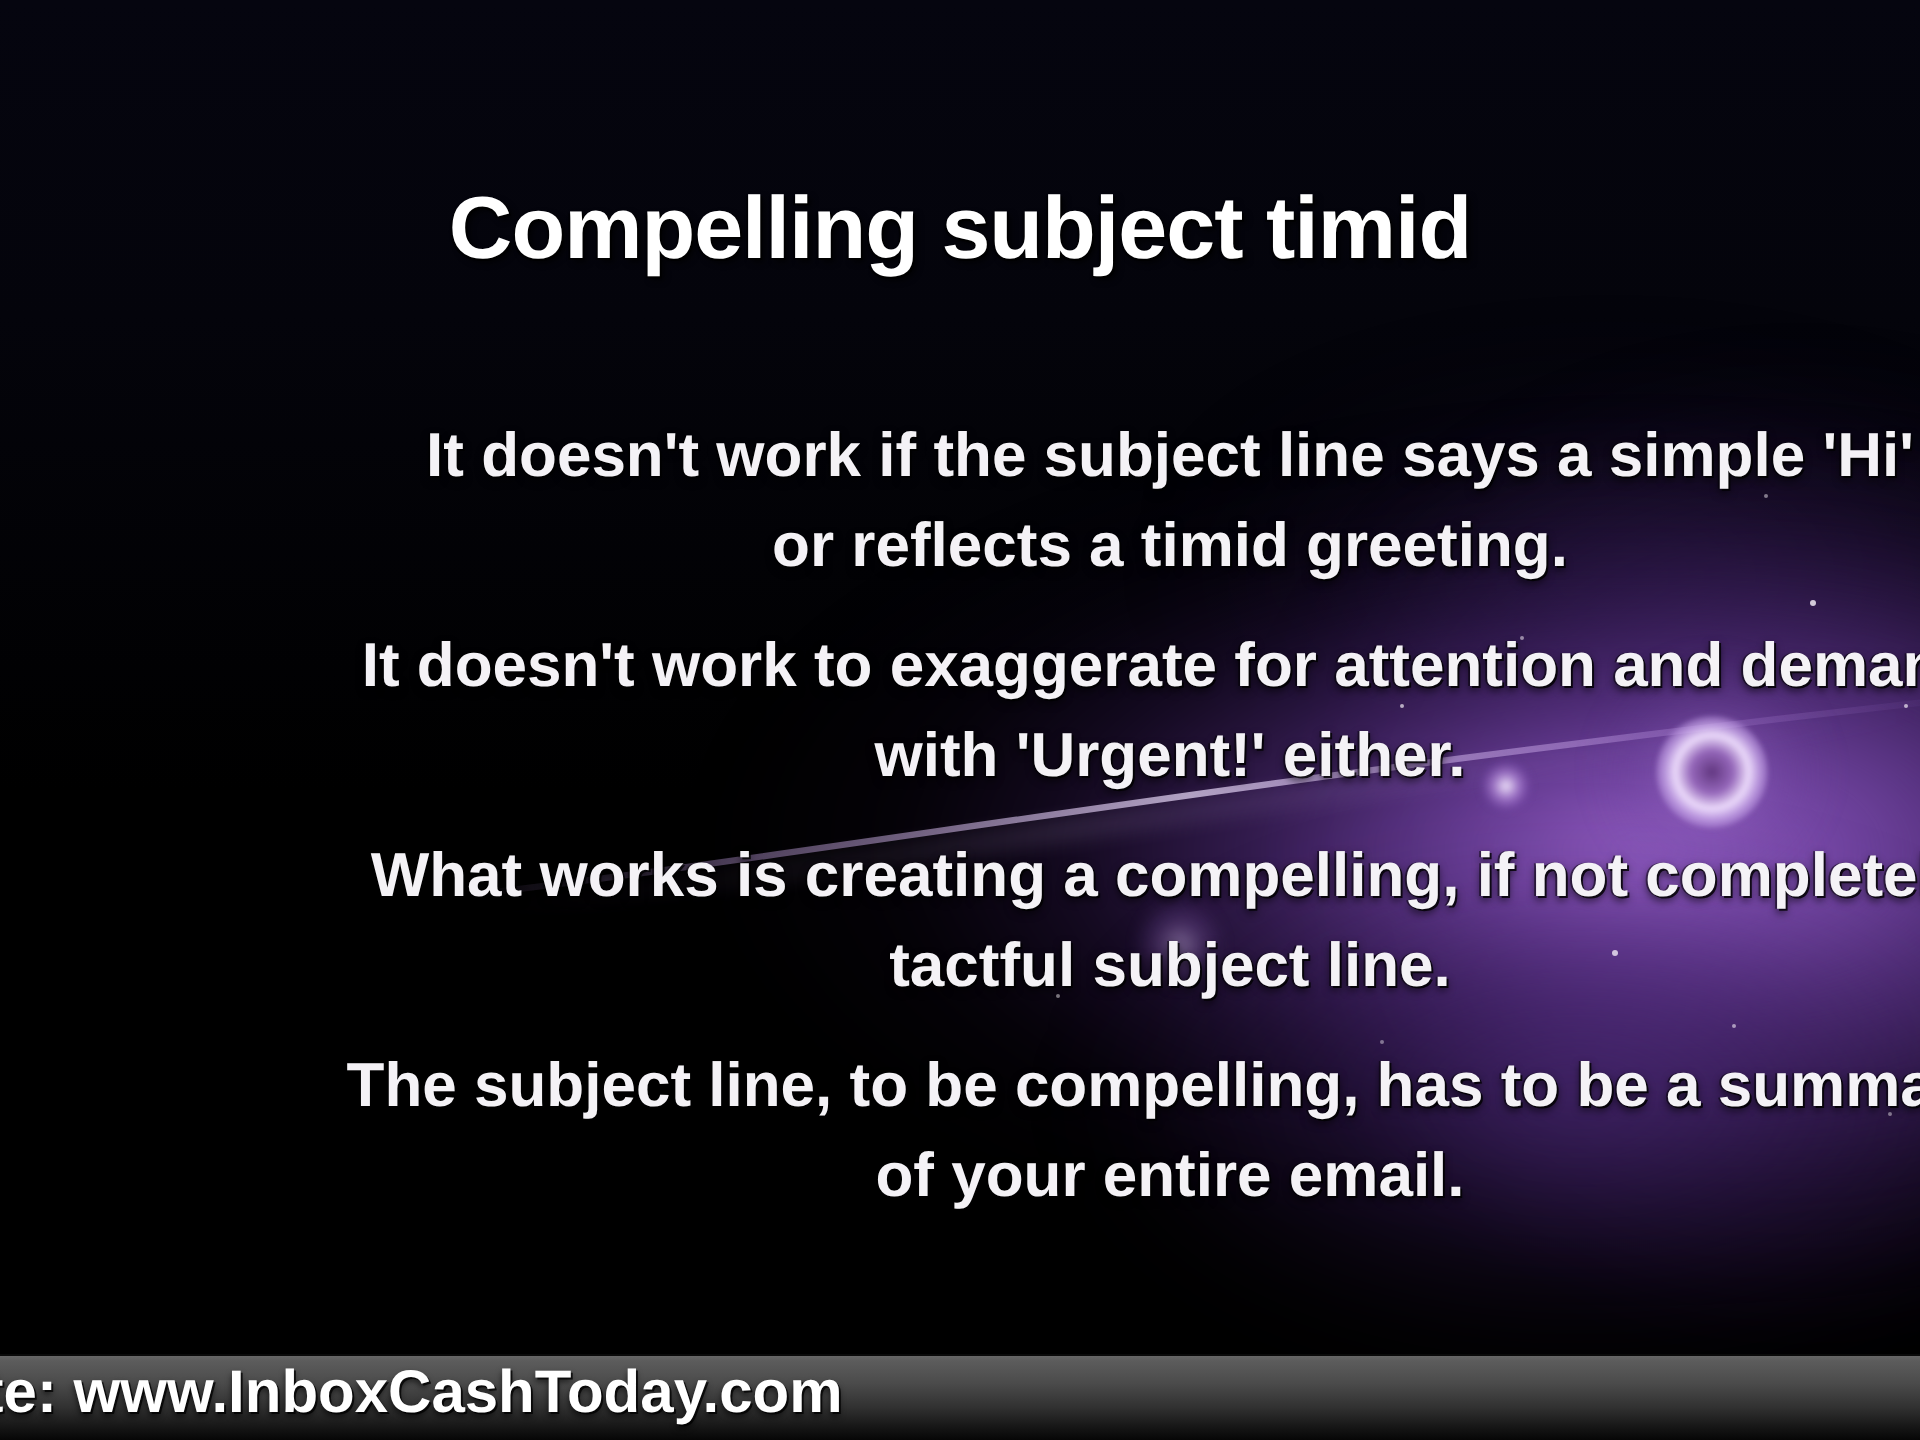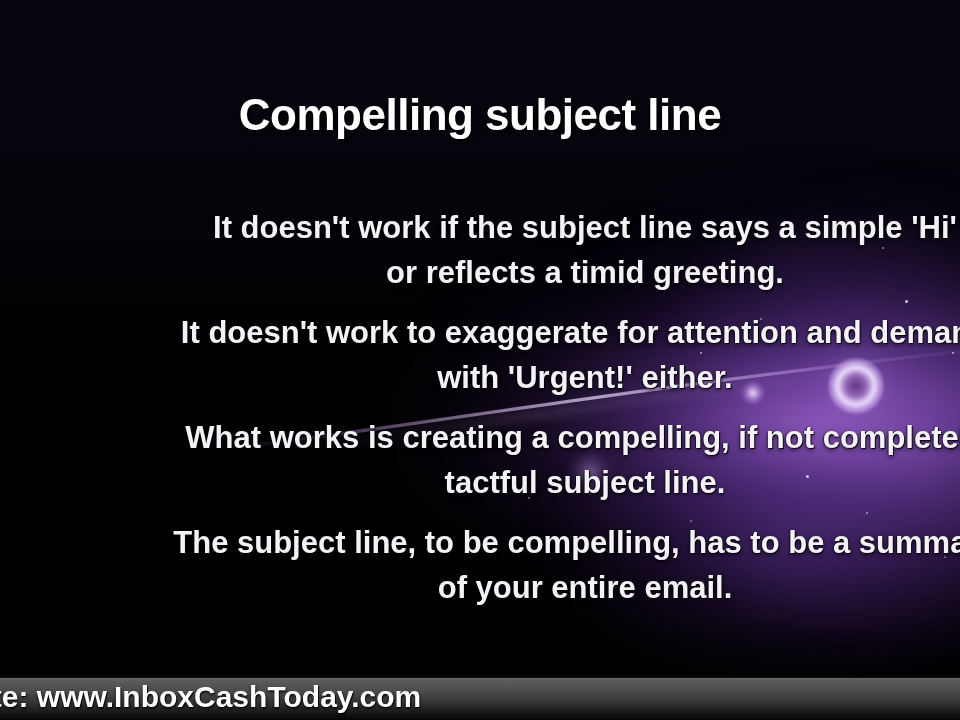--- a/index.html
+++ b/index.html
@@ -302,21 +302,21 @@
   <div class="star" style="left:806px; top:475px; width:3px; height:3px; opacity:.8;"></div>
   <div class="star" style="left:866px; top:512px; width:2px; height:2px; opacity:.6;"></div>
   <div class="star" style="left:613px; top:483px; width:3px; height:3px; opacity:.75;"></div>
   <div class="star" style="left:935px; top:432px; width:2px; height:2px; opacity:.6;"></div>
   <div class="star" style="left:760px; top:318px; width:2px; height:2px; opacity:.55;"></div>
   <div class="star" style="left:882px; top:247px; width:2px; height:2px; opacity:.5;"></div>
   <div class="star" style="left:528px; top:497px; width:2px; height:2px; opacity:.5;"></div>
   <div class="star" style="left:944px; top:556px; width:2px; height:2px; opacity:.5;"></div>
   <div class="star" style="left:690px; top:520px; width:2px; height:2px; opacity:.45;"></div>
 
-  <div class="slide-title">Compelling subject line</div>
+  <div class="slide-title">Compelling subject timid</div>
 
   <div class="body-block" id="p1">
     <div class="body-line">It doesn't work if the subject line says a simple 'Hi'</div>
     <div class="body-line">or reflects a timid greeting.</div>
   </div>
 
   <div class="body-block" id="p2">
     <div class="body-line">It doesn't work to exaggerate for attention and demand</div>
     <div class="body-line">with 'Urgent!' either.</div>
   </div>

